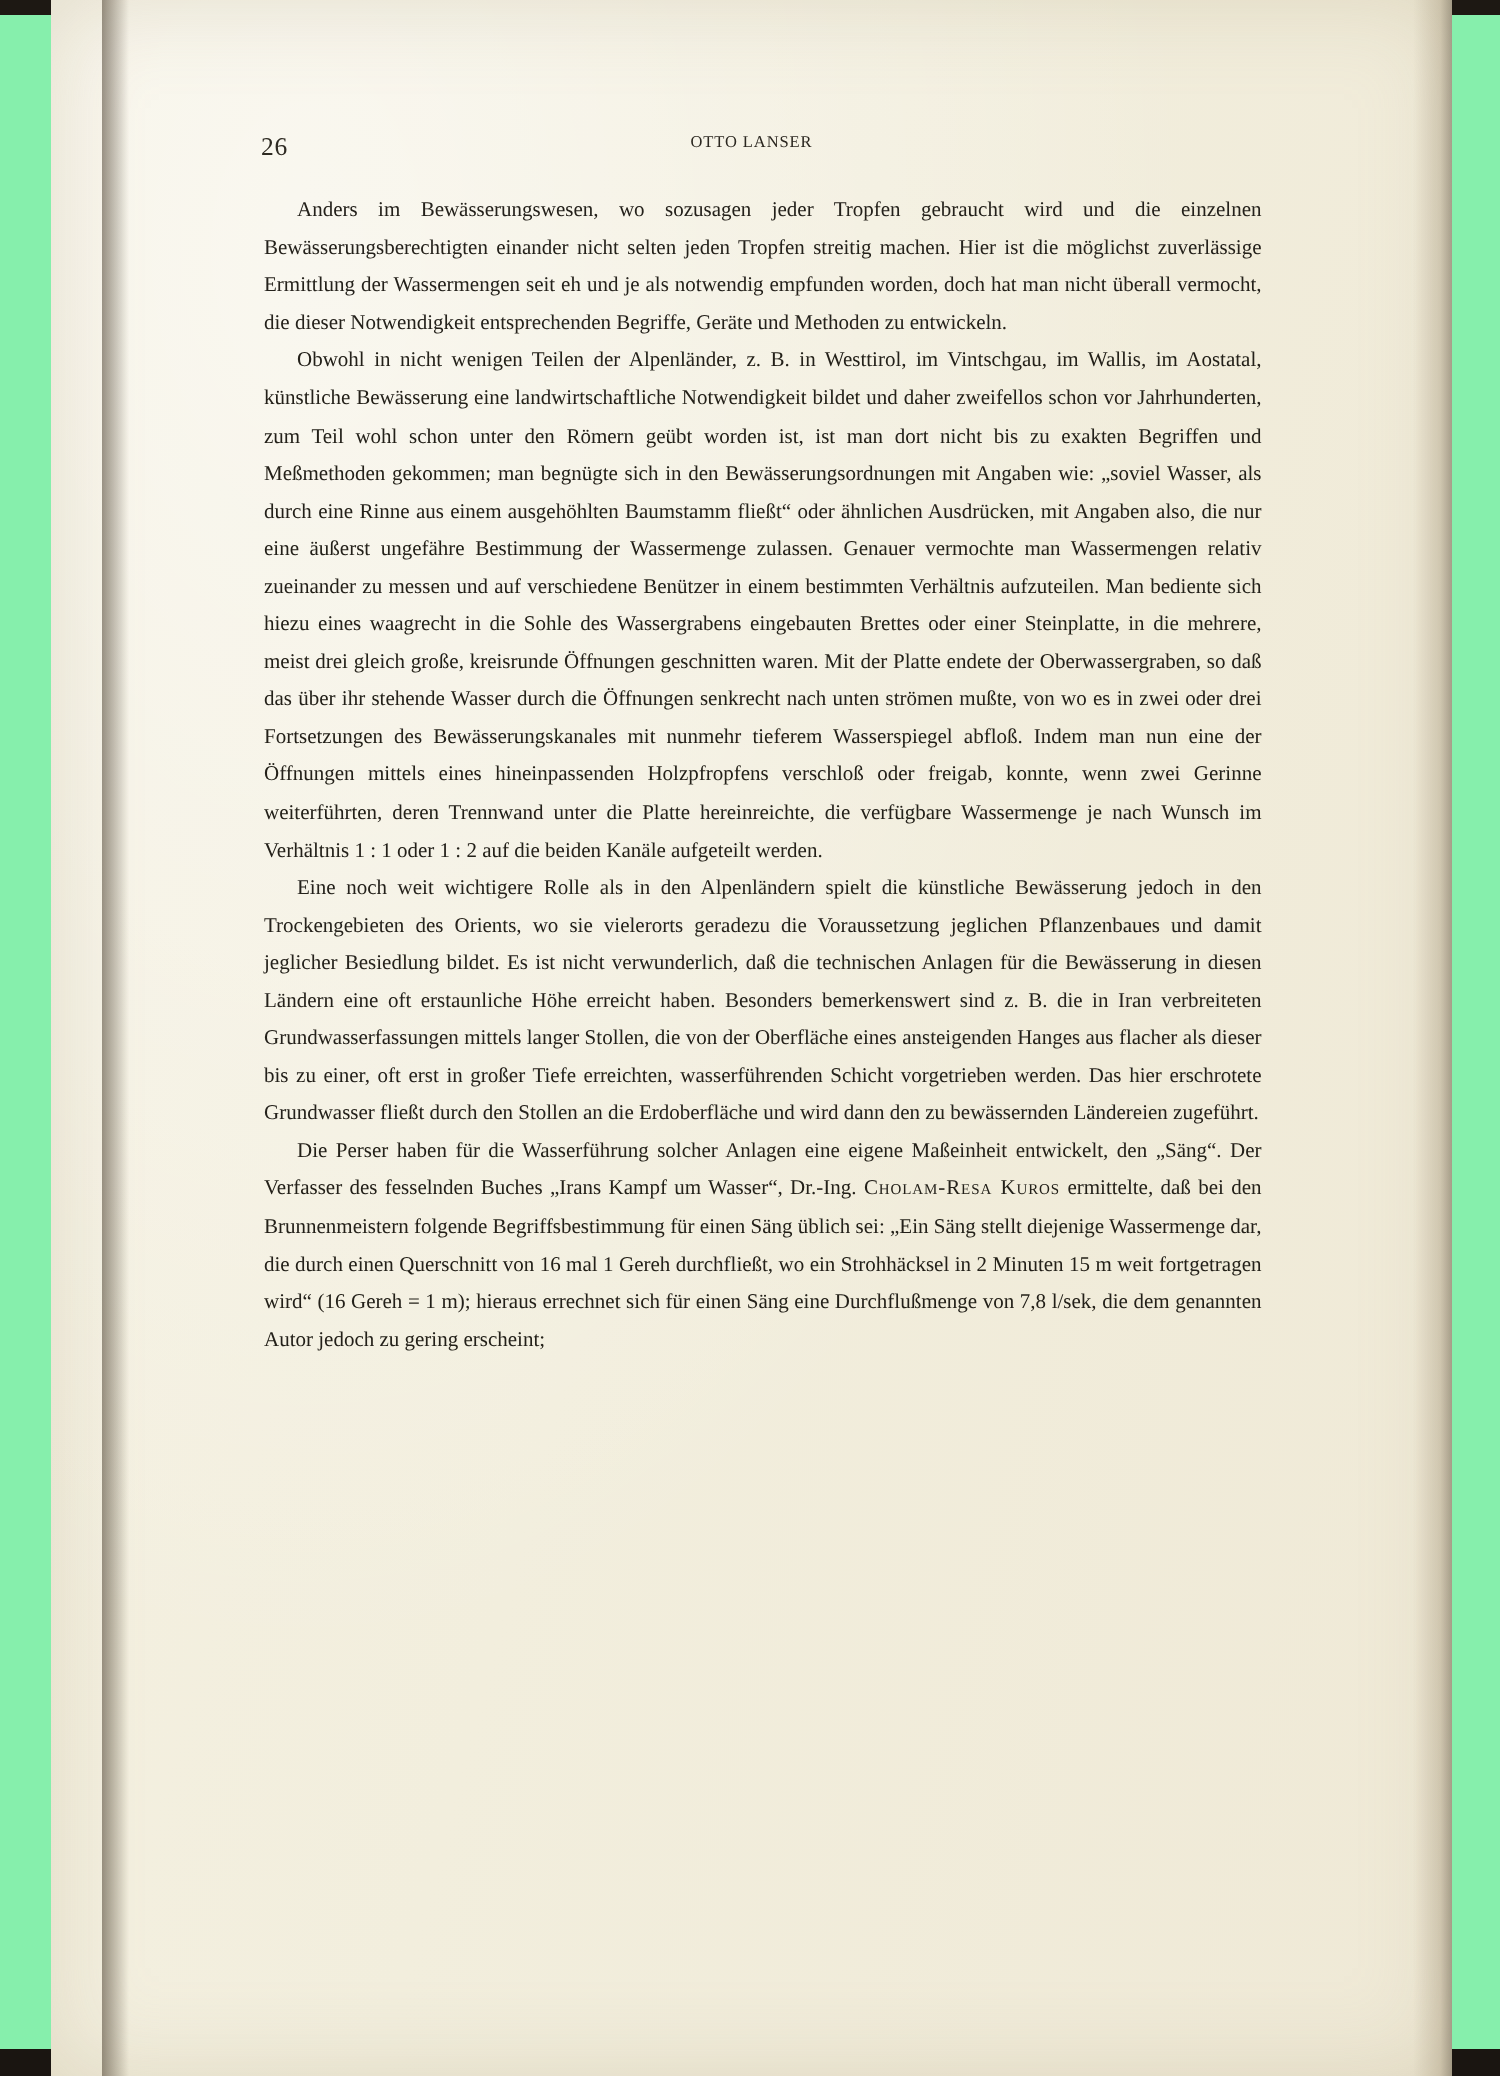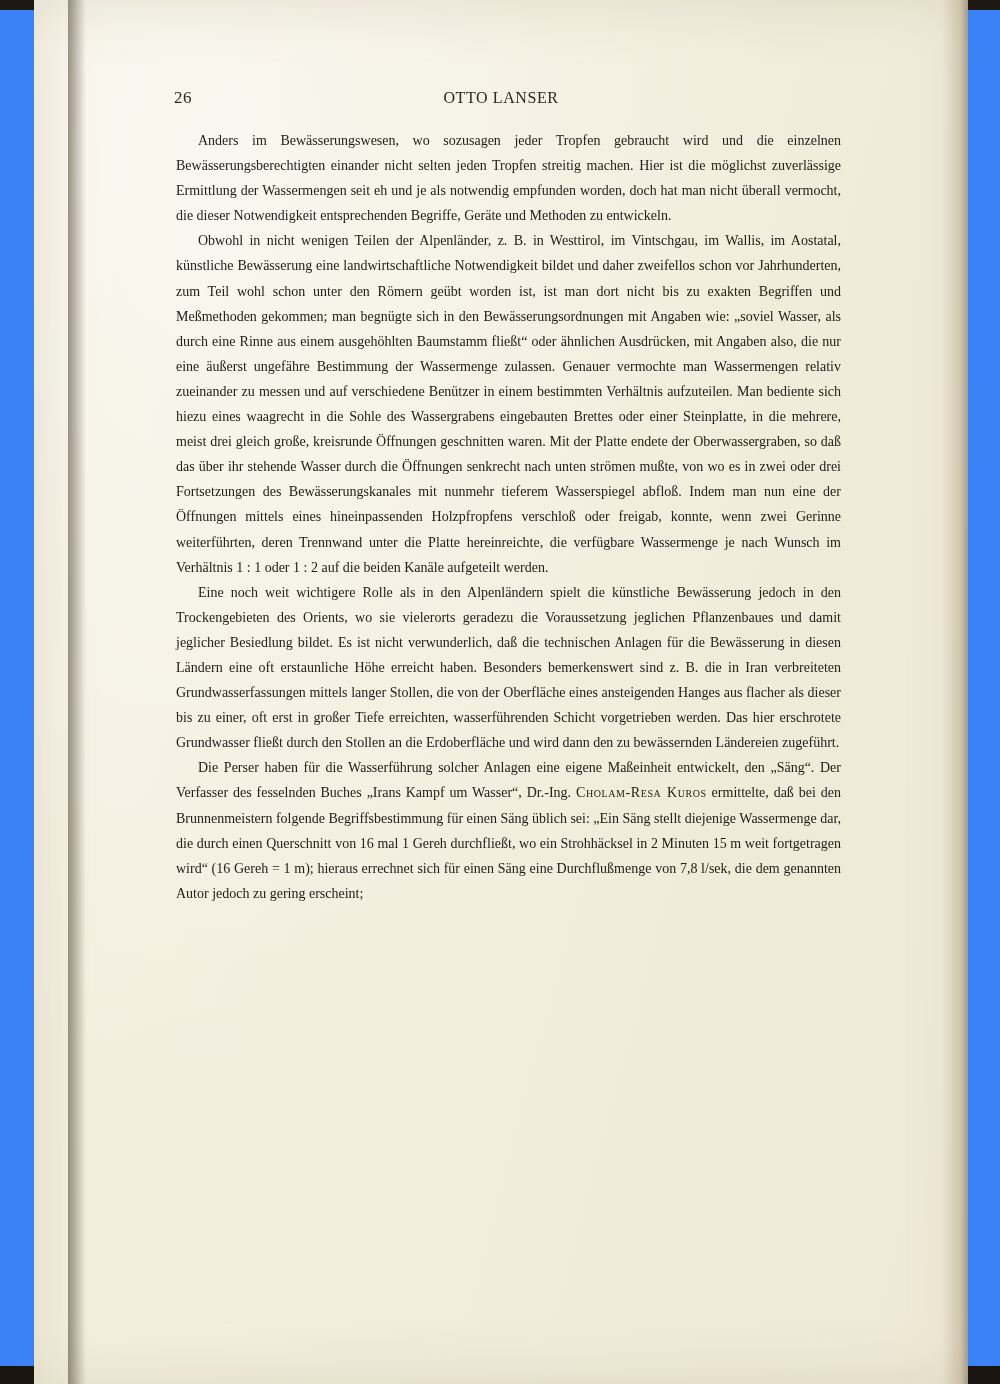--- a/index.html
+++ b/index.html
@@ -11,21 +11,21 @@
     height: 1384px;
     background: #171310;
     font-family: "Liberation Serif", serif;
     overflow: hidden;
   }
   .scan {
     position: absolute;
     left: 0; top: 0;
     width: 1000px;
     height: 1384px;
-    background: #3b82f6;
+    background: #86efac;
   }
   
   .page-sheet {
     position: absolute;
     left: 34px;
     top: 0px;
     width: 934px;
     height: 1384px;
     background: #f3efdf;
     background-image:
@@ -79,21 +79,21 @@
     font-size: 17px;
     color: #2e2a22;
     letter-spacing: 0.5px;
   }
   .running-head {
     position: absolute;
     left: 0;
     top: 1px;
     width: 934px;
     text-align: center;
-    font-size: 16px;
+    font-size: 11px;
     color: #2b2720;
     letter-spacing: 1.6px;
   }
 
   .body-text {
     position: absolute;
     left: 142px;
     top: 128px;
     width: 665px;
     font-size: 14px;

